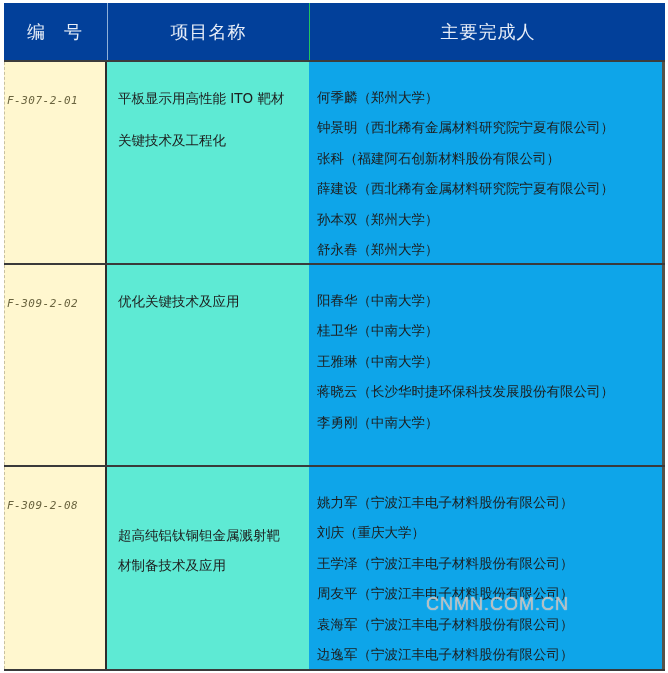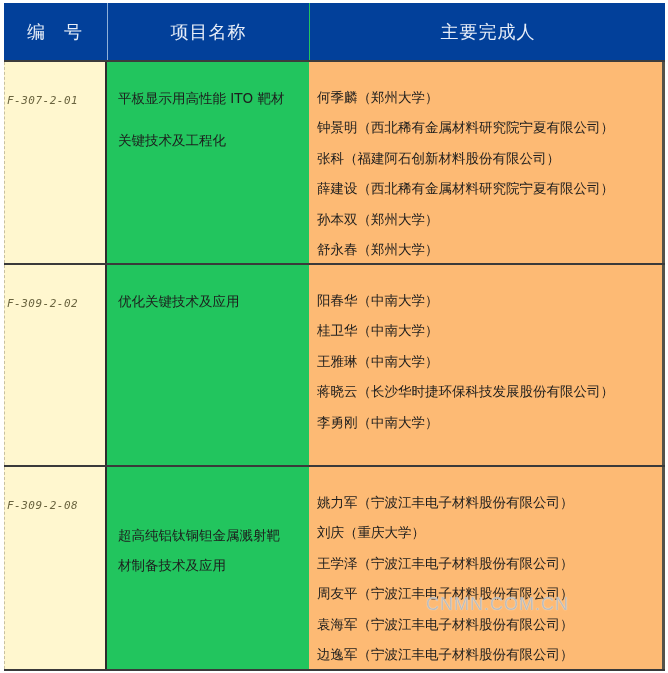--- a/index.html
+++ b/index.html
@@ -60,27 +60,27 @@
     .cell.code {
       left: 0;
       width: 103px;
       background: #fff7cf;
       border-left: 1px dashed #c8c0a0;
       border-right: 2px solid #2d2d2d;
     }
     .cell.project {
       left: 103px;
       width: 210px;
-      background: #22c55e;
+      background: #5eead4;
       border-right: 2px solid #2d2d2d;
     }
     .cell.people {
       left: 305px;
       width: 356px;
-      background: #fdba74;
+      background: #0ea5e9;
       border-right: 3px solid #55534a;
     }
     .code-text {
       position: absolute;
       left: 2px;
       top: 32px;
       font-family: "DejaVu Sans Mono", monospace;
       font-style: italic;
       font-size: 11px;
       color: #6b6540;

